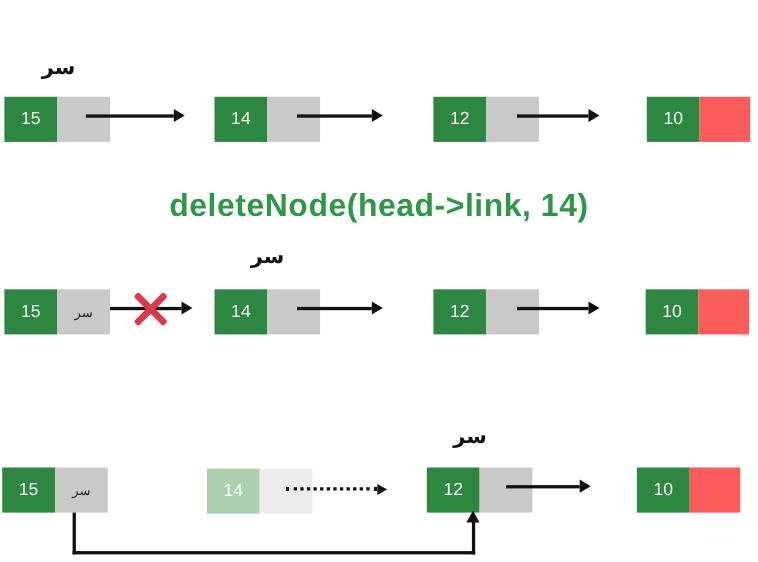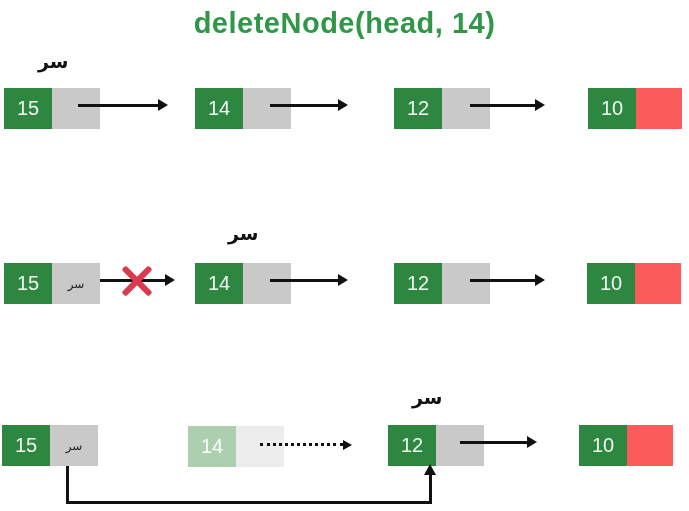--- a/index.html
+++ b/index.html
@@ -10,21 +10,21 @@
   .title {
     position:absolute; left:0; right:0; text-align:center;
     font-size:29px; font-weight:bold; color:#2f9747; letter-spacing:.5px;
     white-space:nowrap;
   }
   .node { position:absolute; display:flex; }
   .cell {
     width:48px; height:41px; display:flex;
     align-items:center; justify-content:center; box-sizing:border-box;
   }
-  .cell.data { background:#2e8741; color:#f2f5f2; font-size:20px; font-weight:300; }
+  .cell.data { background:#2e8741; color:#f2f5f2; font-size:16px; font-weight:300; }
   .cell.link { background:#c9c9c9; font-size:12px; color:#222;
                font-family:"DejaVu Sans", sans-serif; }
   .cell.null { background:#fc5b5b; width:46px; }
   .node.faded .data { background:#abcfaf; color:#fdfffd; }
   .node.faded .link { background:#ededed; }
 
   .head-label {
     position:absolute; font-family:"DejaVu Sans", sans-serif;
     font-size:19px; font-weight:bold; color:#111; line-height:1;
   }
@@ -55,21 +55,20 @@
     position:absolute; width:0; height:0;
     border-left:6.5px solid transparent; border-right:6.5px solid transparent;
     border-bottom:11px solid #111;
   }
 </style>
 </head>
 <body>
 
 <div class="canvas">
 
-  <div class="title" style="top:7px">deleteNode(head, 14)</div>
 
   <div class="head-label" style="left:38px; top:52px">سر</div>
 
   <div class="node" style="left:4px; top:88px">
     <div class="cell data">15</div>
     <div class="cell link"></div>
   </div>
   <div class="arrow" style="left:78px; top:104px; width:80px"></div>
 
   <div class="node" style="left:195px; top:88px">
@@ -82,20 +81,21 @@
     <div class="cell data">12</div>
     <div class="cell link"></div>
   </div>
   <div class="arrow" style="left:470px; top:104px; width:65px"></div>
 
   <div class="node" style="left:588px; top:88px">
     <div class="cell data">10</div>
     <div class="cell null"></div>
   </div>
 
+  <div class="title" style="top:171px">deleteNode(head-&gt;link, 14)</div>
 
   <div class="node" style="left:4px; top:263px">
     <div class="cell data">15</div>
     <div class="cell link">سر</div>
   </div>
   <div class="arrow" style="left:100px; top:279px; width:65px"></div>
   <div class="cross" style="left:120px; top:264px"></div>
 
   <div class="head-label" style="left:228px; top:224px">سر</div>
 

